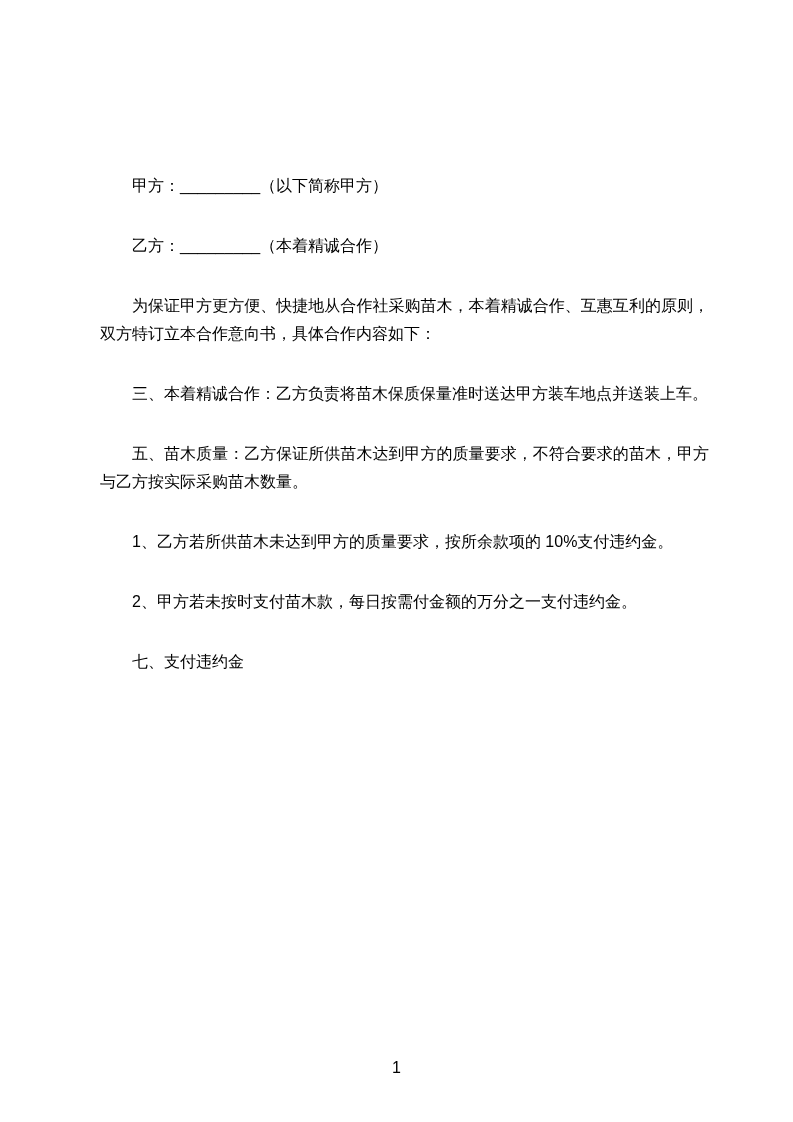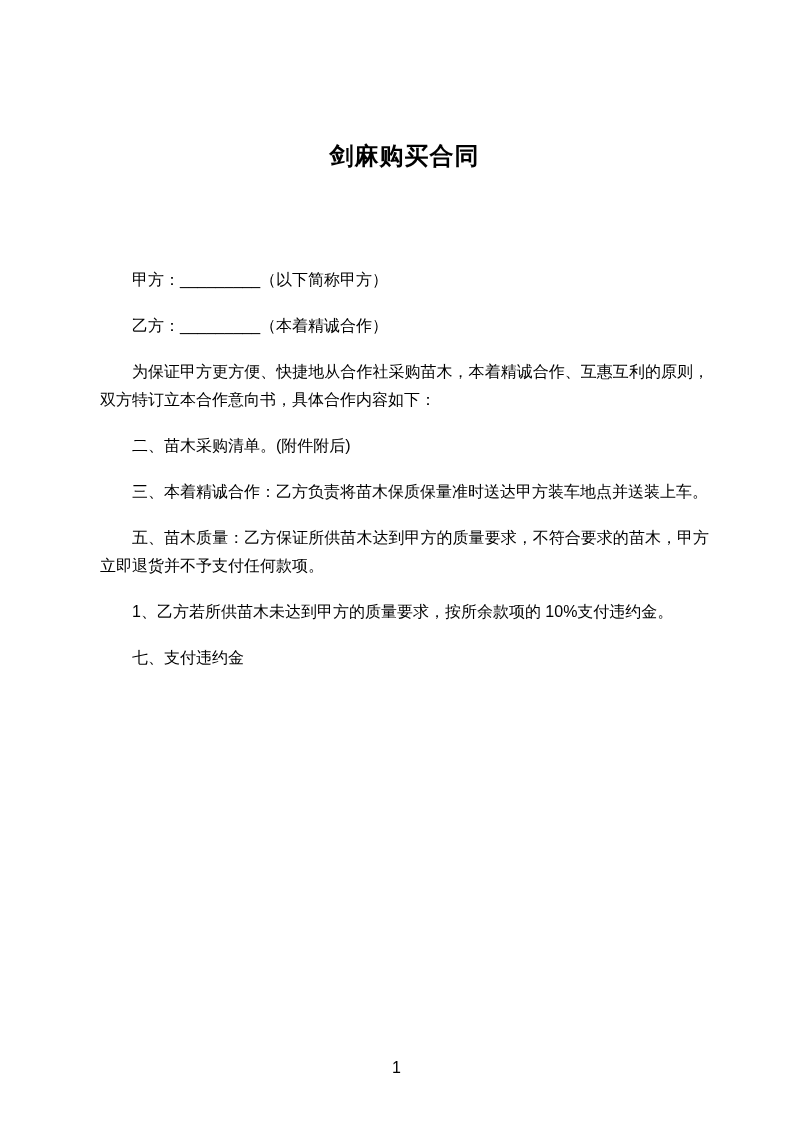--- a/index.html
+++ b/index.html
@@ -24,21 +24,21 @@
   }
   .doc-title {
     margin: 0 0 95px 0;
     text-align: center;
     font-size: 24px;
     font-weight: bold;
     line-height: 31px;
     letter-spacing: 1px;
   }
   .para {
-    margin: 18px 0;
+    margin: 32px 0;
     font-size: 16px;
     line-height: 28px;
     text-indent: 2em;
     text-align: justify;
     word-break: break-all;
   }
   .page-number {
     position: absolute;
     bottom: 44px;
     left: 0;
@@ -46,26 +46,25 @@
     text-align: center;
     font-size: 16px;
     line-height: 20px;
   }
 </style>
 </head>
 <body>
 
 <div class="page">
 
-  <h1 class="doc-title">剑麻购买合同</h1>
 
   <p class="para">甲方：_________（以下简称甲方）</p>
   <p class="para">乙方：_________（本着精诚合作）</p>
   <p class="para">为保证甲方更方便、快捷地从合作社采购苗木，本着精诚合作、互惠互利的原则，双方特订立本合作意向书，具体合作内容如下：</p>
-  <p class="para">二、苗木采购清单。(附件附后)</p>
   <p class="para">三、本着精诚合作：乙方负责将苗木保质保量准时送达甲方装车地点并送装上车。</p>
-  <p class="para">五、苗木质量：乙方保证所供苗木达到甲方的质量要求，不符合要求的苗木，甲方立即退货并不予支付任何款项。</p>
+  <p class="para">五、苗木质量：乙方保证所供苗木达到甲方的质量要求，不符合要求的苗木，甲方与乙方按实际采购苗木数量。</p>
   <p class="para">1、乙方若所供苗木未达到甲方的质量要求，按所余款项的 10%支付违约金。</p>
+  <p class="para">2、甲方若未按时支付苗木款，每日按需付金额的万分之一支付违约金。</p>
   <p class="para">七、支付违约金</p>
 
   <div class="page-number">1</div>
 
 </div>
 
 </body></html>

